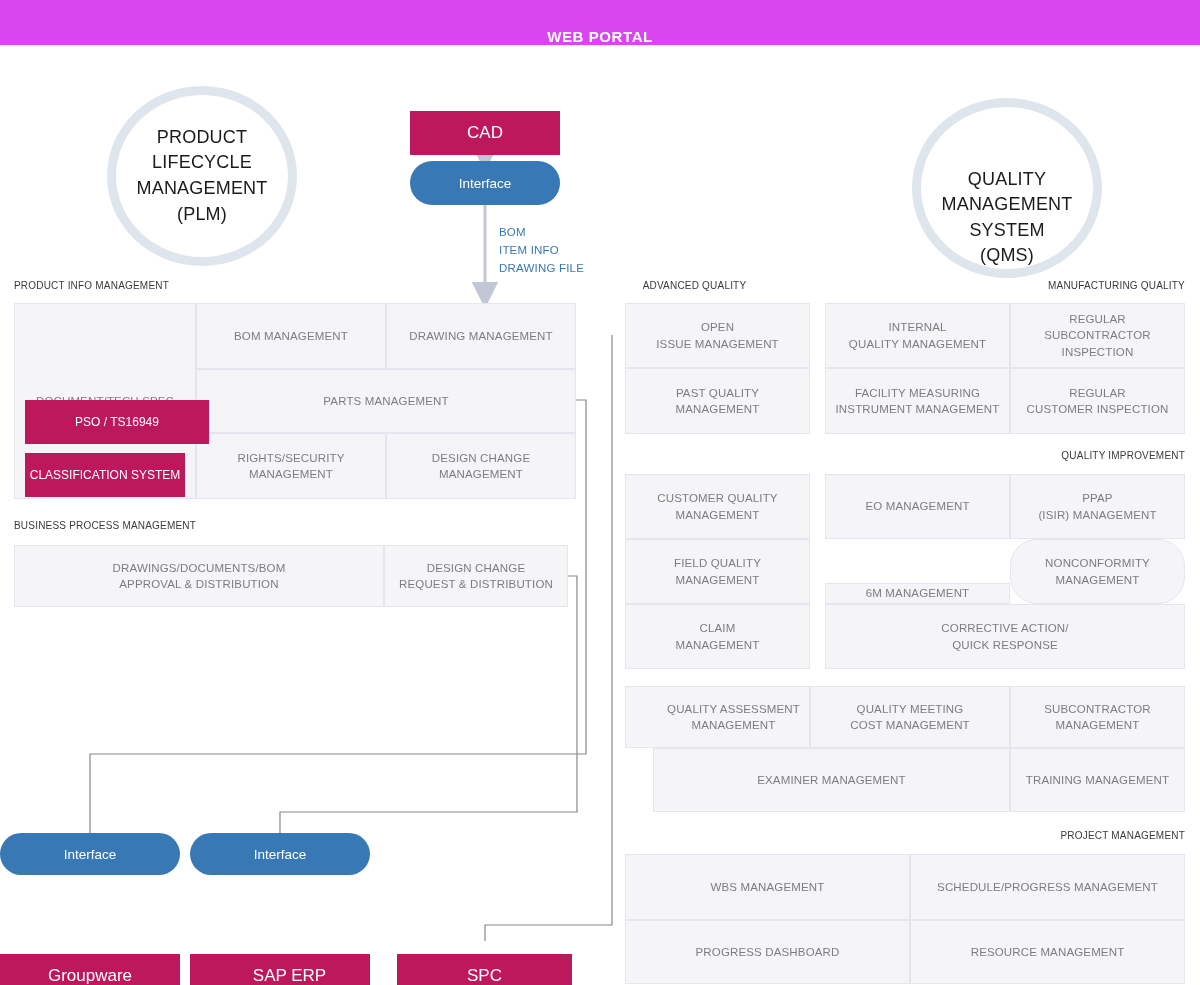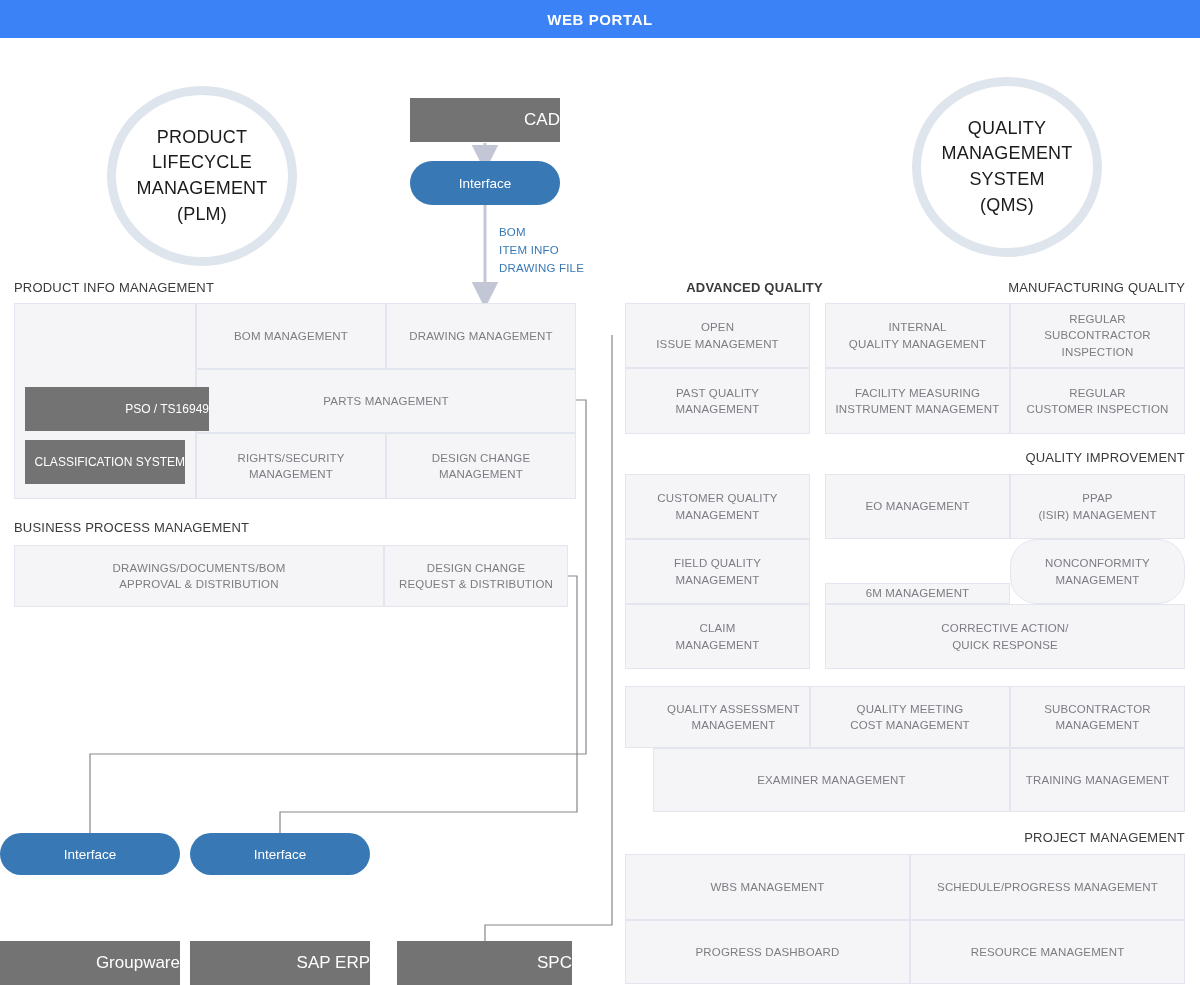--- a/index.html
+++ b/index.html
@@ -6,60 +6,61 @@
   html, body {
     width: 1200px; height: 985px;
     background: #ffffff;
     font-family: "Liberation Sans", sans-serif;
     overflow: hidden;
   }
   #stage { position: relative; width: 1200px; height: 985px; }
 
   
   .banner {
-    position: absolute; left: 0; top: 0; width: 1200px; height: 38px;
-    background: #3b82f6;
-    display: flex; align-items: center; justify-content: center;
+    position: absolute; left: 0; top: 0; width: 1200px; height: 45px;
+    background: #d946ef;
+    display: flex; align-items: flex-end; justify-content: center;
   }
   .banner-title {
     color: #ffffff; font-size: 15px; font-weight: bold; letter-spacing: 0.6px;
   }
 
   
   .circle {
     position: absolute;
     border-radius: 50%;
     border: 9px solid #dfe5ec;
     background: #ffffff;
     display: flex; align-items: center; justify-content: center;
     text-align: center;
   }
   .circle-text {
     font-size: 18px; color: #1b1b1b; line-height: 1.42; letter-spacing: .2px;
   }
 
   
   .gray-box {
-    position: absolute; background: #737373;
-    display: flex; align-items: center; justify-content: flex-end;
+    position: absolute; background: #be185d;
+    display: flex; align-items: center; justify-content: center;
     color: #ffffff;
+    margin-top: 13px;
   }
   .gray-box.small { font-size: 12px; }
   .gray-box.big   { font-size: 17px; }
 
   
   .pill {
     position: absolute; background: #3879b5; border-radius: 22px;
     display: flex; align-items: center; justify-content: center;
     color: #ffffff; font-size: 13.5px;
   }
 
   
   .caption {
-    position: absolute; font-size: 13px; color: #3a3a3a;
+    position: absolute; font-size: 10px; color: #3a3a3a;
     letter-spacing: .2px; white-space: nowrap;
   }
   .caption.left   { text-align: left; }
   .caption.center { text-align: center; }
   .caption.right  { text-align: right; }
 
   
   .grid { position: absolute; display: grid; }
   .cell {
     background: #f5f5f8;
@@ -103,21 +104,21 @@
 
   <div class="circle" style="left:107px; top:86px; width:190px; height:180px;">
     <div class="circle-text">
       <div>PRODUCT</div>
       <div>LIFECYCLE</div>
       <div>MANAGEMENT</div>
       <div>(PLM)</div>
     </div>
   </div>
 
-  <div class="circle" style="left:912px; top:77px; width:190px; height:180px;">
+  <div class="circle" style="left:912px; top:98px; width:190px; height:180px;align-items:flex-end;">
     <div class="circle-text">
       <div>QUALITY</div>
       <div>MANAGEMENT</div>
       <div>SYSTEM</div>
       <div>(QMS)</div>
     </div>
   </div>
 
   <div class="gray-box big" style="left:410px; top:98px; width:150px; height:44px;">
     <span>CAD</span>
@@ -128,21 +129,21 @@
   </div>
 
   <div style="position:absolute; left:499px; top:224px; font-size:11.5px; color:#3879b5; line-height:1.56; letter-spacing:.2px;">
     <div>BOM</div>
     <div>ITEM INFO</div>
     <div>DRAWING FILE</div>
   </div>
 
   <div class="caption left" style="left:14px; top:280px;">PRODUCT INFO MANAGEMENT</div>
   <div class="caption left" style="left:14px; top:520px;">BUSINESS PROCESS MANAGEMENT</div>
-  <div class="caption center" style="left:662px; top:280px; width:185px;font-weight:bold;">ADVANCED QUALITY</div>
+  <div class="caption center" style="left:602px; top:280px; width:185px;">ADVANCED QUALITY</div>
   <div class="caption right" style="left:825px; top:280px; width:360px;">MANUFACTURING QUALITY</div>
   <div class="caption center" style="left:625px; top:450px; width:185px;margin-top:48px;">MARKET QUALITY</div>
   <div class="caption right" style="left:825px; top:450px; width:360px;">QUALITY IMPROVEMENT</div>
   <div class="caption right" style="left:625px; top:830px; width:560px;">PROJECT MANAGEMENT</div>
 
   <div class="grid" style="left:14px; top:303px; width:562px; height:196px;
               grid-template-columns:182px 190px 190px;
               grid-template-rows:66px 64px 66px;">
     <div class="cell" style="grid-column:1; grid-row:1 / span 3; align-items:center;">DOCUMENT/TECH SPEC</div>
     <div class="cell" style="grid-column:2; grid-row:1;">BOM MANAGEMENT</div>

